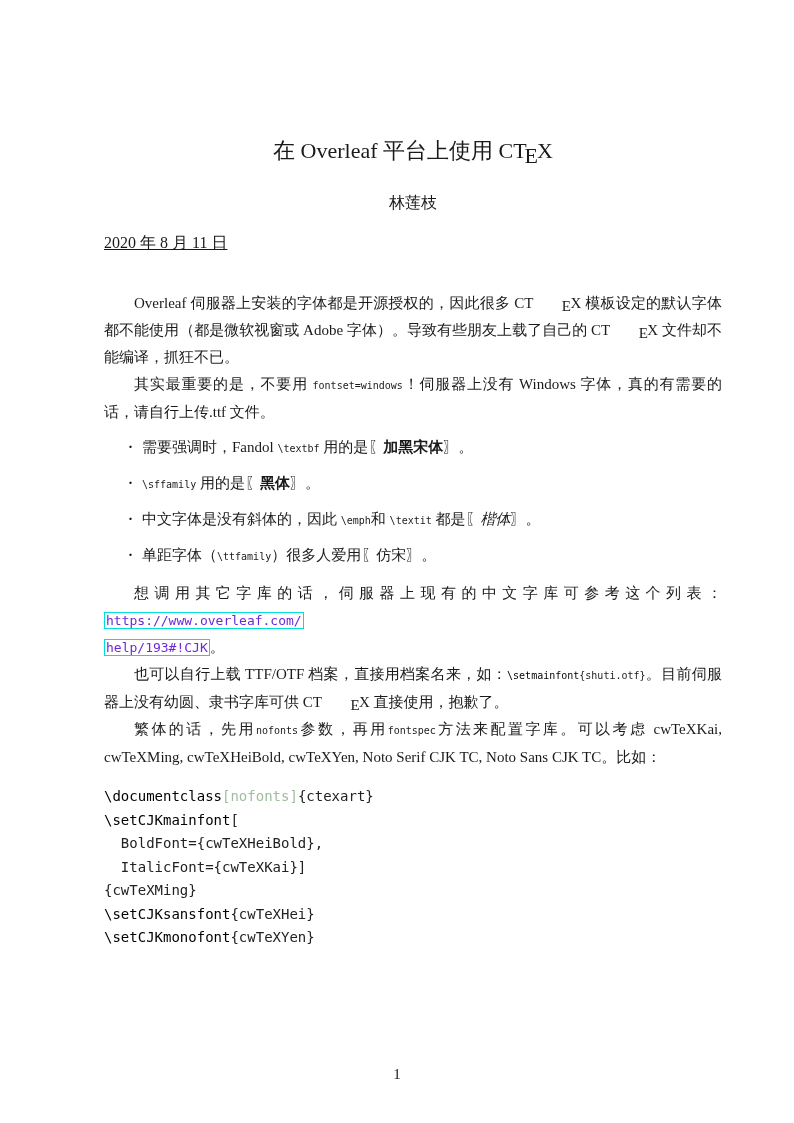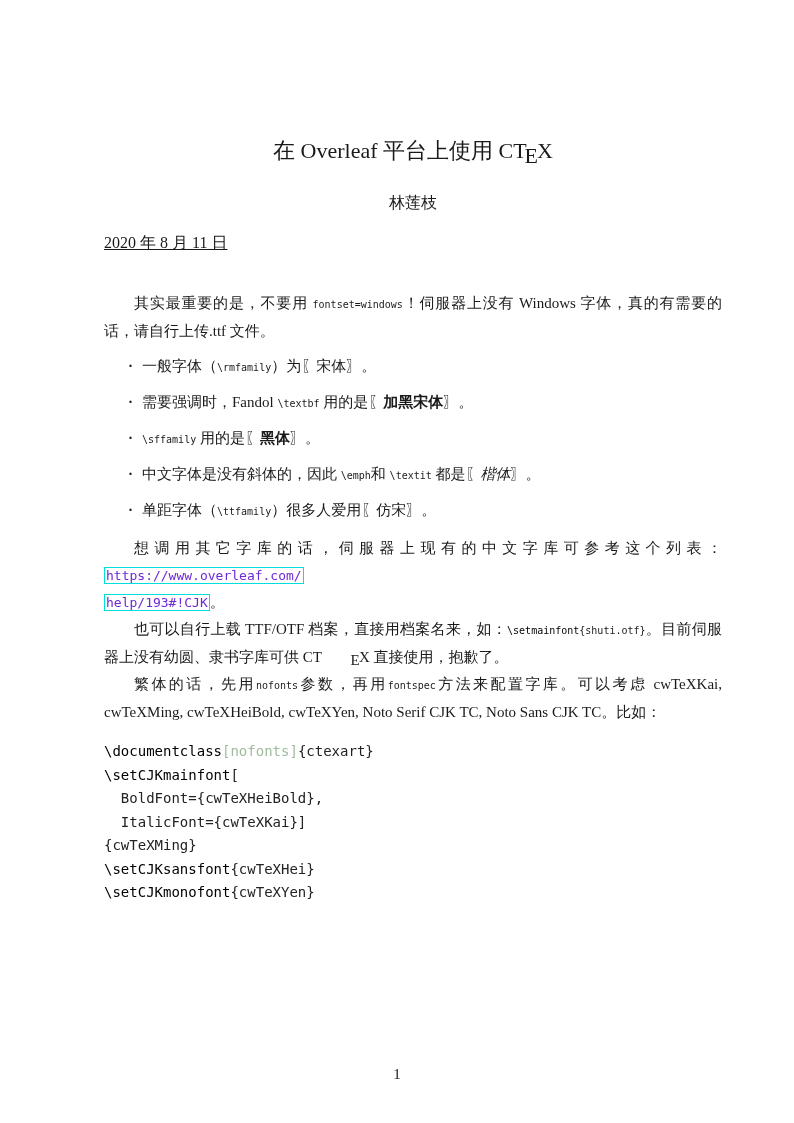--- a/index.html
+++ b/index.html
@@ -110,26 +110,26 @@
 <div class="page">
   <div class="content">
 
     <h1 class="title"><span>在 Overleaf 平台上使用 </span><span class="ctex"><span>CT</span><span class="tex-e">E</span><span>X</span></span></h1>
 
     <div class="author">林莲枝</div>
     <div class="date">2020 年 8 月 11 日</div>
 
     <div class="body-block">
 
+      <p class="para"><span>Overleaf 伺服器上安装的字体都是开源授权的，因此很多 </span><span class="ctex"><span>CT</span><span class="tex-e">E</span><span>X</span></span><span> 模板设定的默认字体都不能使用（都是微软视窗或 Adobe 字体）。导致有些朋友上载了自己的 </span><span class="ctex"><span>CT</span><span class="tex-e">E</span><span>X</span></span><span> 文件却不能编译，抓狂不已。</span></p>
 
       <p class="para"><span>其实最重要的是，不要用 </span><span class="code-inline">fontset=windows</span><span>！伺服器上没有 Windows 字体，真的有需要的话，请自行上传.ttf 文件。</span></p>
 
 
       <ul class="blist">
-        <li><span>一般字体（</span><span class="code-inline">\rmfamily</span><span>）为〖宋体〗。</span></li>
         <li><span>需要强调时，Fandol </span><span class="code-inline">\textbf</span><span> 用的是〖</span><span class="bold">加黑宋体</span><span>〗。</span></li>
         <li><span class="code-inline">\sffamily</span><span> 用的是〖</span><span class="bold">黑体</span><span>〗。</span></li>
         <li><span>中文字体是没有斜体的，因此 </span><span class="code-inline">\emph</span><span>和 </span><span class="code-inline">\textit</span><span> 都是〖</span><span class="kai">楷体</span><span>〗。</span></li>
         <li><span>单距字体（</span><span class="code-inline">\ttfamily</span><span>）很多人爱用〖</span><span class="fangsong">仿宋</span><span>〗。</span></li>
       </ul>
 
       <div class="para line-justify-full"><span>想调用其它字库的话，伺服器上现有的中文字库可参考这个列表：</span><a class="linkbox">https://www.overleaf.com/</a></div>
       <div class="para no-indent"><a class="linkbox">help/193#!CJK</a><span>。</span></div>
 
       <p class="para"><span>也可以自行上载 TTF/OTF 档案，直接用档案名来，如：</span><span class="code-inline green">\setmainfont</span><span class="code-inline">{shuti.otf}</span><span>。目前伺服器上没有幼圆、隶书字库可供 </span><span class="ctex"><span>CT</span><span class="tex-e">E</span><span>X</span></span><span> 直接使用，抱歉了。</span></p>

